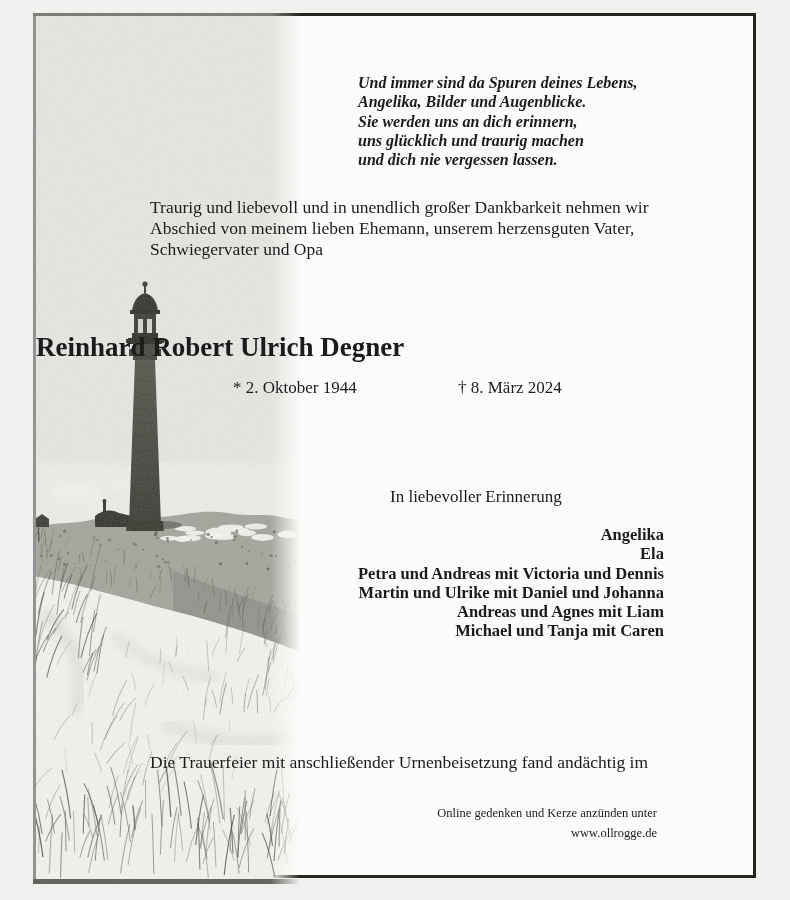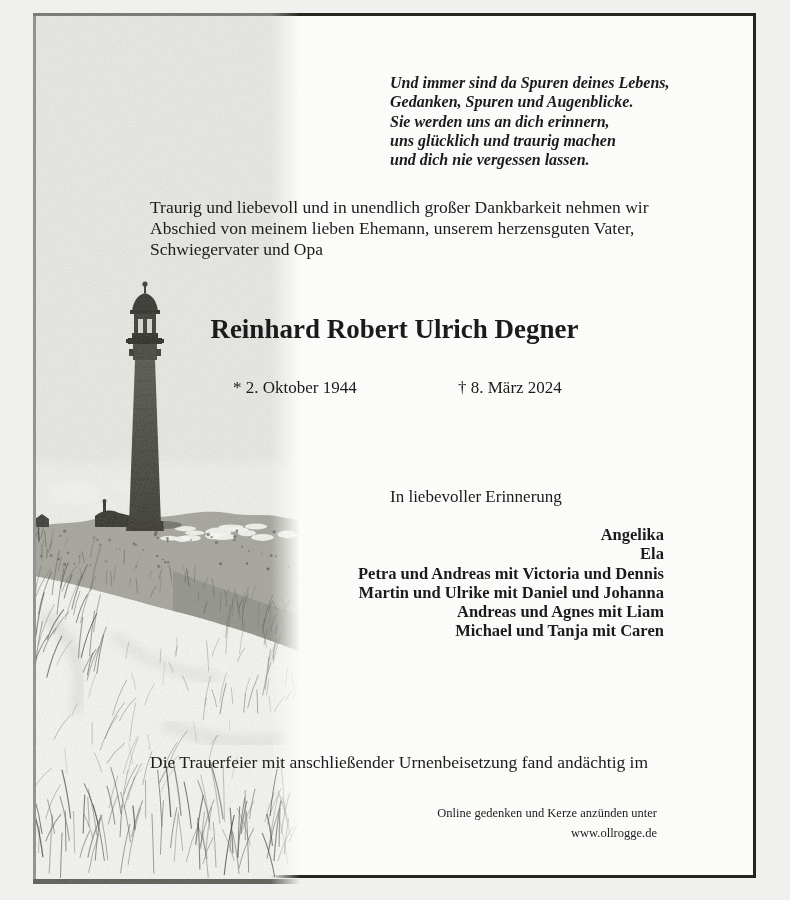--- a/index.html
+++ b/index.html
@@ -3,23 +3,23 @@
 <meta charset="utf-8">
 <style>
   html,body{margin:0;padding:0;background:#f0f0ef;}
   .stage{position:relative;width:790px;height:900px;background:#f0f0ef;overflow:hidden;
          font-family:"Liberation Serif","DejaVu Serif",serif;color:#1b1b1b;}
   .card{position:absolute;left:33px;top:13px;width:723px;height:865px;box-sizing:border-box;
         background:#fbfbf9;border:3px solid #26261f;}
   .photo{position:absolute;left:-3px;top:-3px;width:270px;height:871px;z-index:1;}
   .photo svg{display:block;width:270px;height:871px;}
   .txt{position:absolute;z-index:2;white-space:nowrap;}
-  .poem{left:322px;top:57px;font-size:16px;line-height:19.3px;font-style:italic;font-weight:bold;margin-left:32px;}
+  .poem{left:322px;top:57px;font-size:16px;line-height:19.3px;font-style:italic;font-weight:bold;}
   .intro{left:114px;top:181px;font-size:17.5px;line-height:20.8px;}
-  .name{left:0;top:298px;width:100%;text-align:center;font-size:27px;font-weight:bold;}
+  .name{left:0;top:316px;width:100%;text-align:left;font-size:27px;font-weight:bold;}
   .dates{top:362px;font-size:17px;}
   .date-birth{left:197px;}
   .date-death{left:422px;}
   .remembrance{left:322px;top:471px;font-size:17px;margin-left:32px;}
   .mourners{left:322px;top:509px;font-size:16.5px;font-weight:bold;line-height:19.3px;text-align:right;}
   .place{left:114px;top:696px;font-size:17.5px;}
   .ceremony{left:114px;top:736px;font-size:17.5px;line-height:20.8px;}
   .online{right:96px;top:788px;text-align:right;font-size:12.5px;line-height:19.5px;}
   .line{display:block;}
 </style>
@@ -449,21 +449,21 @@
           <rect x="0" y="0" width="270" height="3" fill="#767672"></rect>
           <rect x="0" y="866" width="270" height="5" fill="#5c5c56"></rect>
 
           <rect x="0" y="0" width="270" height="871" filter="url(#grain)" opacity="0.42"></rect>
         </g>
       </svg>
     </div>
 
     <div class="txt poem">
       <span class="line">Und immer sind da Spuren deines Lebens,</span>
-      <span class="line">Gedanken, Spuren und Augenblicke.</span>
+      <span class="line">Angelika, Bilder und Augenblicke.</span>
       <span class="line">Sie werden uns an dich erinnern,</span>
       <span class="line">uns glücklich und traurig machen</span>
       <span class="line">und dich nie vergessen lassen.</span>
     </div>
 
     <div class="txt intro">
       <span class="line">Traurig und liebevoll und in unendlich großer Dankbarkeit nehmen wir</span>
       <span class="line">Abschied von meinem lieben Ehemann, unserem herzensguten Vater,</span>
       <span class="line">Schwiegervater und Opa</span>
     </div>

